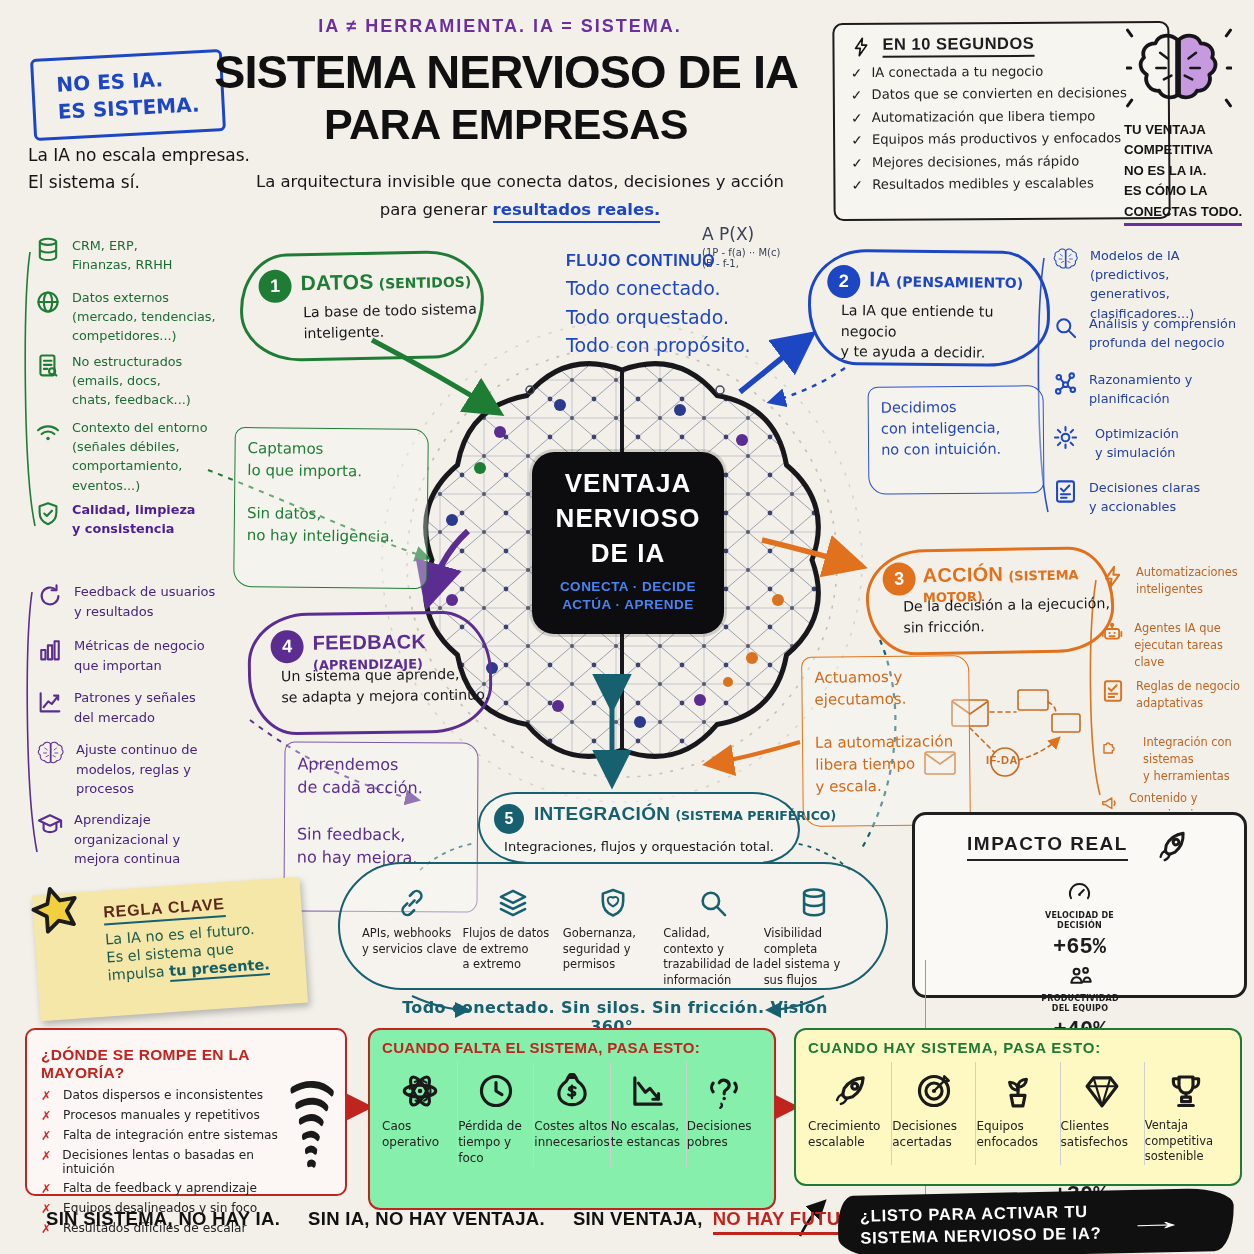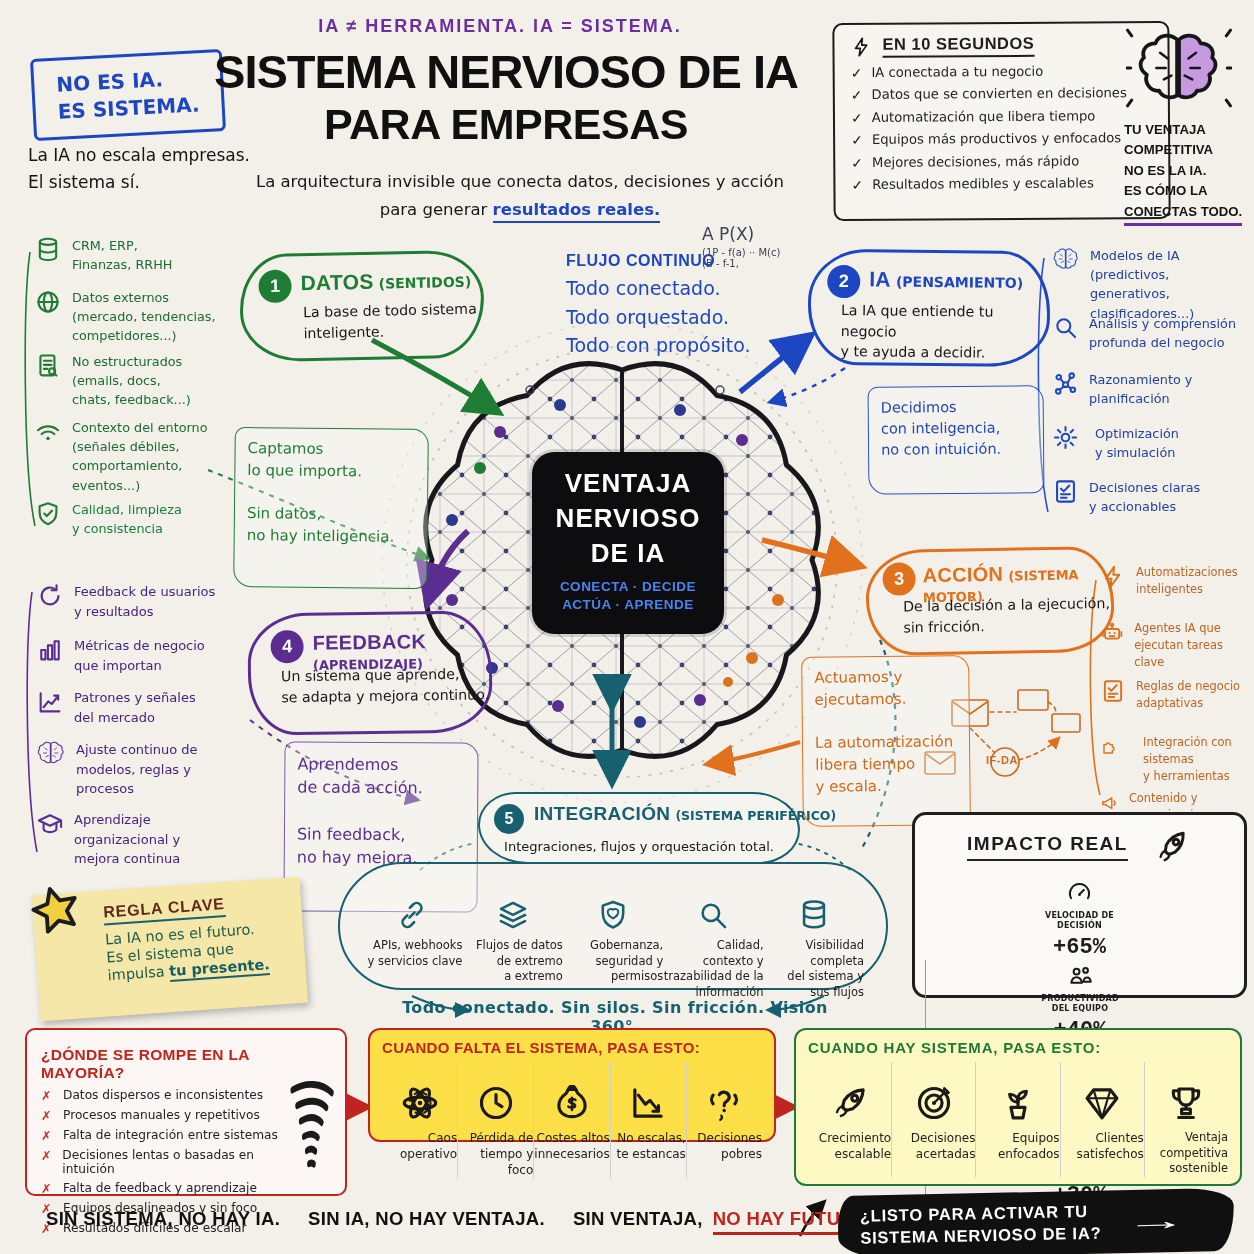--- a/index.html
+++ b/index.html
@@ -18,21 +18,21 @@
          font-weight:900;font-size:18px;}
   .b-title{font-family:"Liberation Sans",sans-serif;font-weight:900;font-size:21px;letter-spacing:.3px;}
   .b-sub{font-weight:700;font-size:14px;}
   .b-desc{font-size:14.2px;line-height:1.45;color:#17171a;}
   .note{position:absolute;z-index:1;border:1.6px solid;border-radius:10px 16px 12px 18px;
         padding:10px 12px;font-size:15px;line-height:1.45;background:rgba(250,248,244,.35);}
   .metric{flex:1;text-align:center;padding:2px 2px 0;}
   .metric + .metric{border-left:1.5px solid #9a9a9a;}
   .metric .lbl{font-size:8px;font-weight:800;line-height:1.3;margin-top:5px;letter-spacing:.2px;}
   .metric .val{font-family:Liberation Mono, monospace;font-weight:900;font-size:22px;margin-top:3px;}
-  .bcol{flex:1;text-align:right;padding-top:20px;}
+  .bcol{flex:1;text-align:left;padding-top:8px;}
   .bcol + .bcol{border-left:1.5px solid #cfcfcf;}
   .bcol .cap{font-size:12px;line-height:1.35;margin-top:6px;color:#222;}
   .xrow{display:flex;gap:8px;align-items:flex-start;margin:5px 0;}
   .xrow .x{color:#d02a20;font-weight:900;font-size:12.5px;width:14px;}
   .xrow .t{font-size:12.2px;color:#232323;}
   .chk{display:flex;gap:9px;align-items:flex-start;margin:6.5px 0;}
   .chk .v{font-weight:900;font-size:14px;}
   .chk .t{font-size:13.2px;color:#222;}
 </style>
 </head>
@@ -411,21 +411,21 @@
 </div>
 <div class="li" style="left:34px;top:418px;color:#1c6b33;">
   <svg class="ic" width="28" height="28" style="color:#1e7c35;">
       <use href="#i-wifi"></use>
     </svg>
   <div class="t pre">Contexto del entorno
 (señales débiles,
 comportamiento,
 eventos...)</div>
 </div>
-<div class="li" style="left:34px;top:500px;color:#15803d;">
+<div class="li" style="left:34px;top:500px;color:#4c1d95;font-weight:bold;">
   <svg class="ic" width="28" height="28" style="color:#1e7c35;">
       <use href="#i-shieldcheck"></use>
     </svg>
   <div class="t pre">Calidad, limpieza
 y consistencia</div>
 </div>
 
 <div class="bubble" style="left:240px;top:252px;width:238px;height:102px;border-width:3px;border-color:#1e7c35;
             border-radius:50px 60px 54px 64px/60px 50px 64px 52px;transform:rotate(-1.2deg);">
   <div class="badge" style="left:16px;top:13px;background:#1e7c35;">1</div>
@@ -784,22 +784,22 @@
     <div class="xrow">
         <span class="x">✗</span>
         <span class="t">Resultados difíciles de escalar</span>
       </div>
   </div>
   <svg class="ic" width="56" height="104" viewBox="0 0 24 24" preserveAspectRatio="none" style="position:absolute;right:6px;top:42px;color:#1a1a1a;transform:rotate(4deg);">
       <use href="#i-tornado"></use>
     </svg>
 </div>
 
-<div class="c" style="left:368px;top:1028px;width:408px;height:114px;border:2.5px solid #c0241e;border-radius:12px;
-            background:#fde047;box-sizing:border-box;padding:9px 12px;">
+<div class="c" style="left:368px;top:1028px;width:408px;height:182px;border:2.5px solid #c0241e;border-radius:12px;
+            background:#86efac;box-sizing:border-box;padding:9px 12px;">
   <div class="mk" style="font-size:15px;color:#c0241e;letter-spacing:.3px;">CUANDO FALTA EL SISTEMA, PASA ESTO:</div>
   <div style="display:flex;margin-top:6px;">
     <div class="bcol" style="border:none;">
       <svg class="ic" width="42" height="42" style="color:#1a1a1a;margin:0 auto;">
           <use href="#i-atom"></use>
         </svg>
       <div class="cap pre">Caos
 operativo</div>
     </div>
     <div class="bcol">

